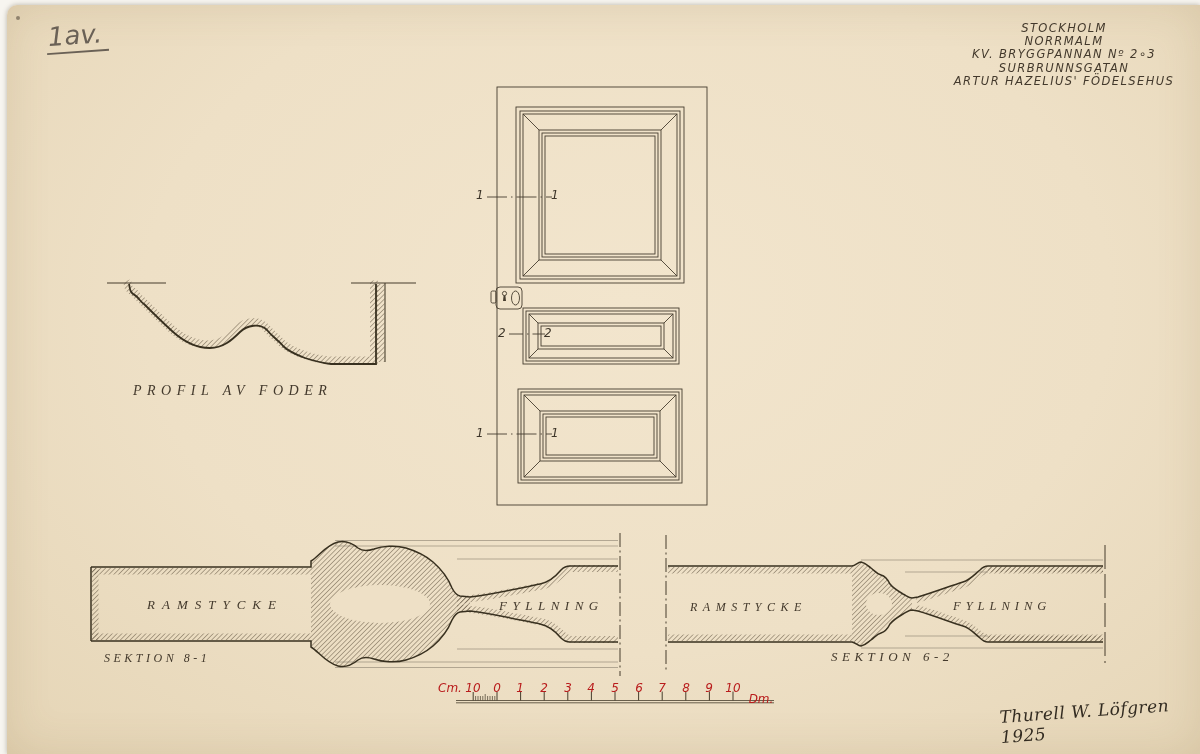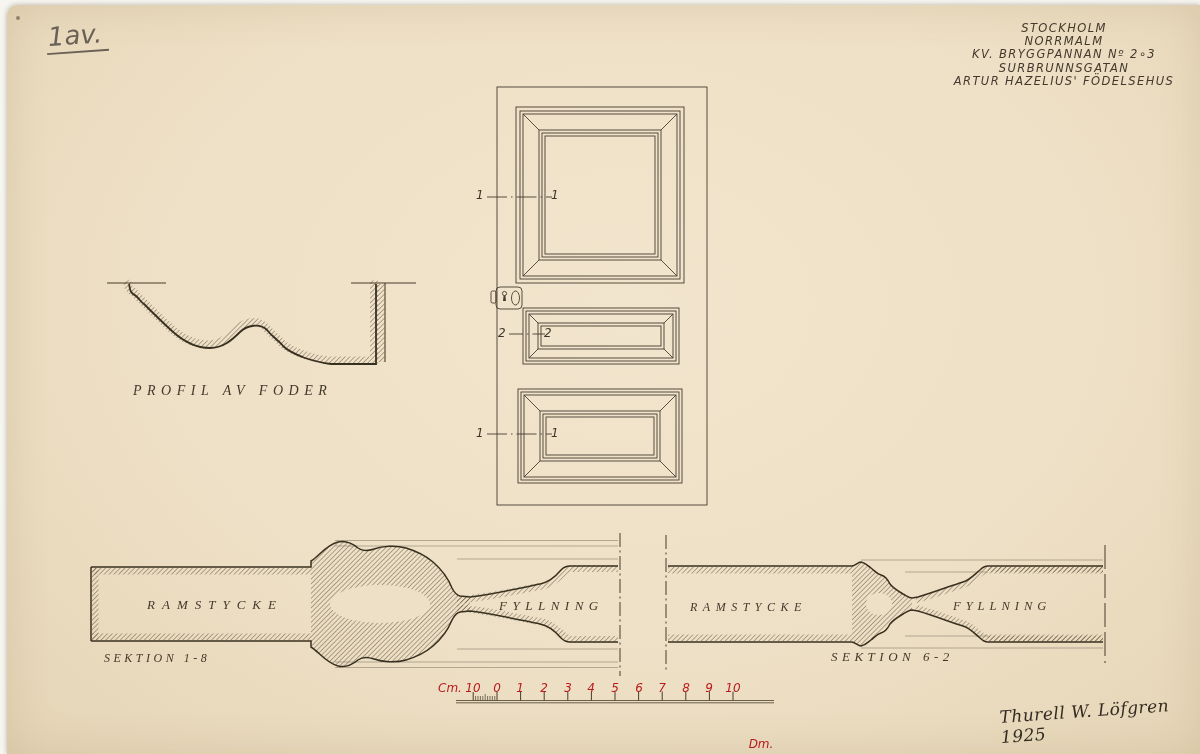--- a/index.html
+++ b/index.html
@@ -159,35 +159,35 @@
 
   <span class="mark" style="left:476px;top:188px;">1</span>
   <span class="mark" style="left:551px;top:188px;">1</span>
   <span class="mark" style="left:498px;top:326px;">2</span>
   <span class="mark" style="left:544px;top:326px;">2</span>
   <span class="mark" style="left:476px;top:426px;">1</span>
   <span class="mark" style="left:551px;top:426px;">1</span>
 
   <div class="arch" style="left:147px;top:597px;font-size:13px;letter-spacing:7px;">RAMSTYCKE</div>
   <div class="arch" style="left:499px;top:598px;font-size:13px;letter-spacing:5.5px;">FYLLNING</div>
-  <div class="arch" style="left:104px;top:651px;font-size:12px;letter-spacing:3.5px;">SEKTION 1-8</div>
+  <div class="arch" style="left:104px;top:651px;font-size:12px;letter-spacing:3.5px;">SEKTION 8-1</div>
 
   <div class="arch" style="left:690px;top:600px;font-size:12px;letter-spacing:5.5px;">RAMSTYCKE</div>
   <div class="arch" style="left:953px;top:599px;font-size:12.5px;letter-spacing:5px;">FYLLNING</div>
   <div class="arch" style="left:831px;top:649px;font-size:13px;letter-spacing:4.5px;">SEKTION 6-2</div>
 
   <span class="scalelbl" style="left:450px;top:681px;">Cm.</span>
   <span class="scalelbl" style="left:473px;top:681px;">10</span>
   <span class="scalelbl" style="left:497px;top:681px;">0</span>
   <span class="scalelbl" style="left:520px;top:681px;">1</span>
   <span class="scalelbl" style="left:544px;top:681px;">2</span>
   <span class="scalelbl" style="left:568px;top:681px;">3</span>
   <span class="scalelbl" style="left:591px;top:681px;">4</span>
   <span class="scalelbl" style="left:615px;top:681px;">5</span>
   <span class="scalelbl" style="left:639px;top:681px;">6</span>
   <span class="scalelbl" style="left:662px;top:681px;">7</span>
   <span class="scalelbl" style="left:686px;top:681px;">8</span>
   <span class="scalelbl" style="left:709px;top:681px;">9</span>
   <span class="scalelbl" style="left:733px;top:681px;">10</span>
-  <span class="scalelbl" style="left:761px;top:692px;margin-top:45px;">Dm.</span>
+  <span class="scalelbl" style="left:761px;top:692px;">Dm.</span>
 
   <div class="sig" style="left:1000px;top:700px;font-size:17px;transform:rotate(-4deg);letter-spacing:.5px;">Thurell W. Löfgren 1925</div>
 </div>
 
 </body></html>

